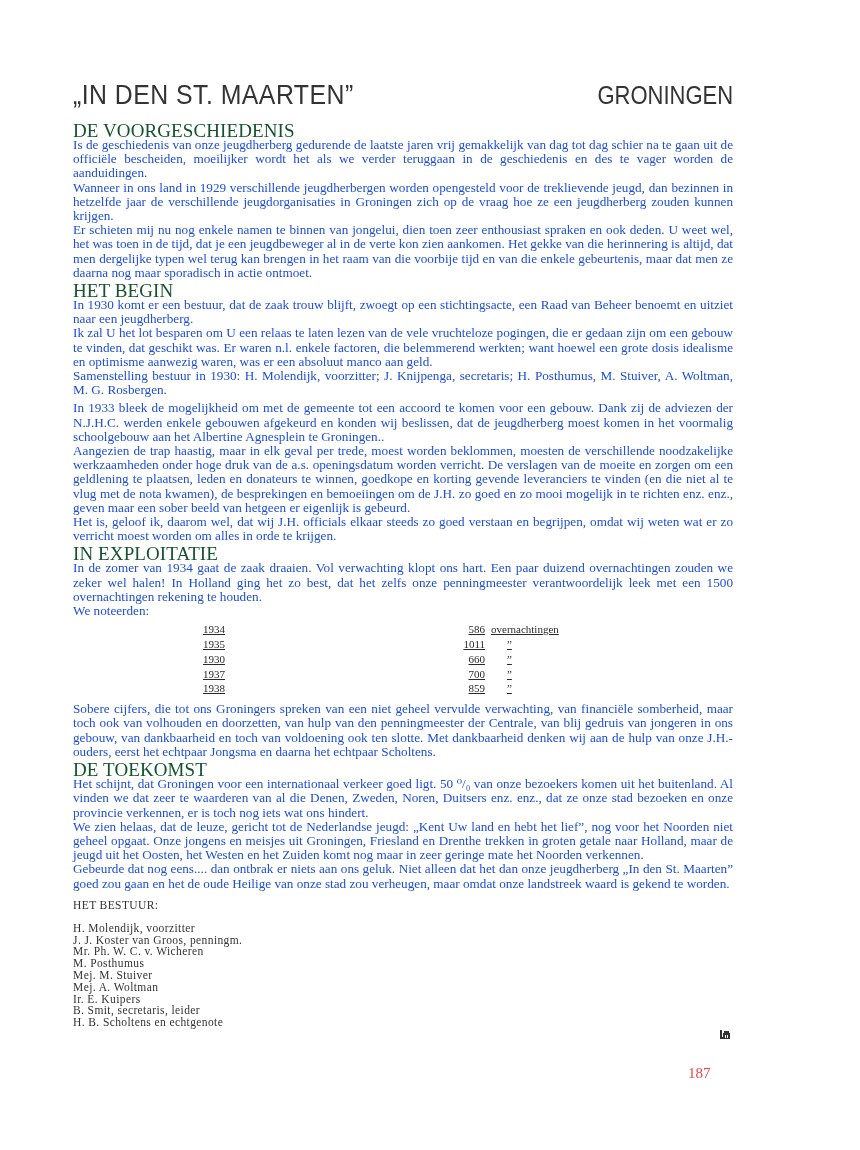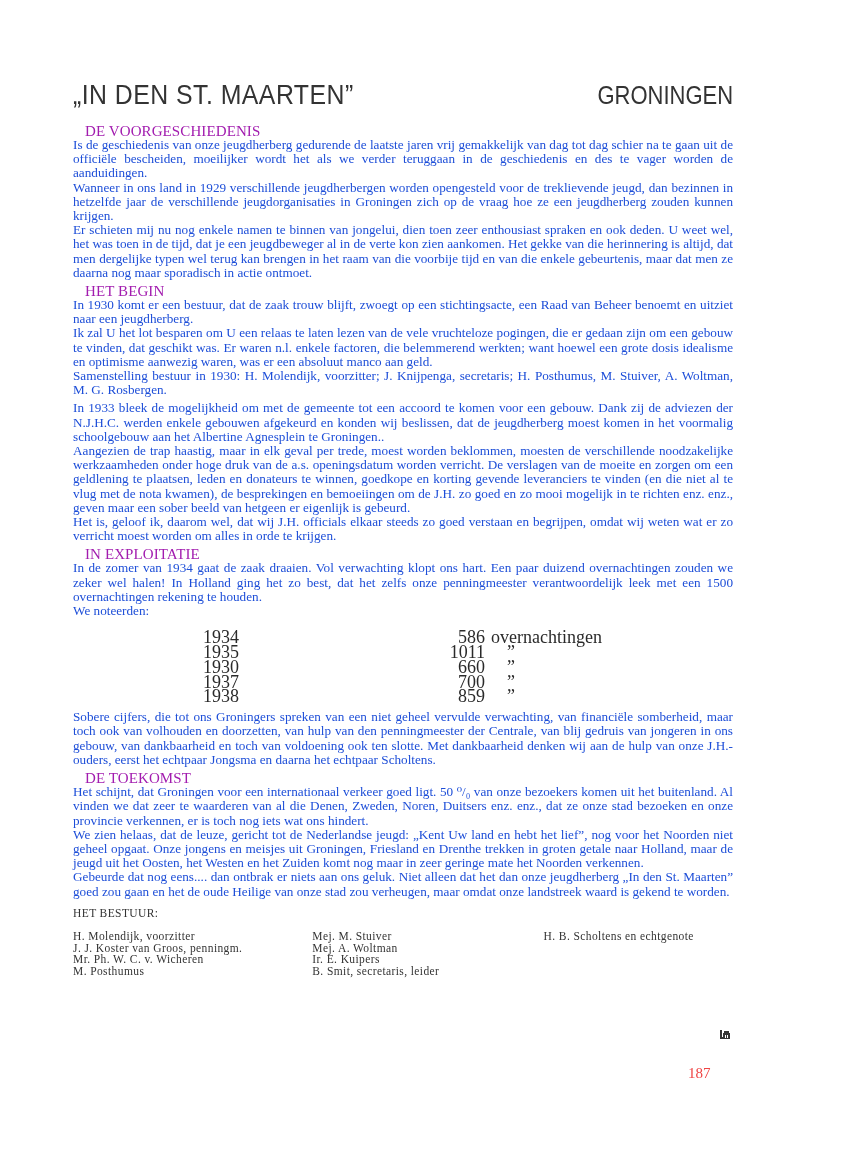--- a/index.html
+++ b/index.html
@@ -2,31 +2,31 @@
 <html><head>
 <meta charset="utf-8">
 <style>
   html, body { margin: 0; padding: 0; background: #ffffff; }
   body { width: 860px; height: 1150px; position: relative; overflow: hidden; color: #2a2a2a; font-family: "Liberation Serif", "DejaVu Serif", serif; }
   .page { position: absolute; left: 73px; top: 80px; width: 660px; }
   .title-row { display: flex; justify-content: space-between; align-items: baseline; height: 38px; }
   .title { font-family: "Liberation Sans Narrow", "Liberation Sans", sans-serif; font-size: 27px; letter-spacing: 0.5px; color: #333; transform: scaleX(0.92); transform-origin: left; white-space: nowrap; }
   .place { font-family: "Liberation Sans", sans-serif; font-size: 25px; color: #333; transform: scaleX(0.88); transform-origin: right; white-space: nowrap; }
   .section { margin-top: 4px; }
-  .heading { font-size: 15px; line-height: 14px; letter-spacing: 0.1px; color: #a21caf; margin-left: 12px; }
+  .heading { font-size: 19px; line-height: 14px; letter-spacing: 0.1px; color: #14532d; }
   .para { font-size: 13.2px; line-height: 14.2px; text-align: justify; margin: 0; color: #1d4ed8; }
   .first-section { margin-top: 6px; }
-  .table { margin: 12px 0 0 130px; width: 420px; font-size: 18px; line-height: 14.8px; }
+  .table { margin: 4px 0 0 130px; width: 420px; font-size: 11px; line-height: 14.8px; text-decoration: underline; }
   .trow { display: flex; }
   .tyear { width: 220px; }
   .tval { width: 62px; text-align: right; }
   .tunit { padding-left: 6px; }
   .tditto { padding-left: 22px; }
   .footer { margin-top: 8px; font-size: 11.5px; letter-spacing: 0.4px; color: #333; }
-  .footer-row { display: flex; }
+  .footer-row { display: flex; flex-direction: column; }
   .col1 { width: 240px; }
   .col2 { width: 232px; }
   .col3 { width: 190px; }
   .footer-heading { height: 24px; }
   .names { line-height: 11.8px; }
   .emblem { position: absolute; left: 720px; top: 1030px; width: 10px; height: 9px; }
   .pagenum { position: absolute; left: 688px; top: 1065px; font-size: 15px; color: #ef4444; text-align: right; }
 </style>
 </head>
 <body>

